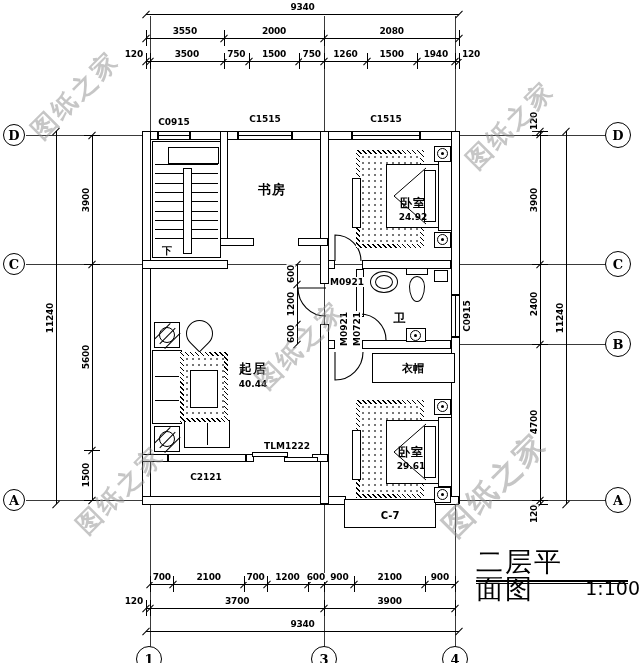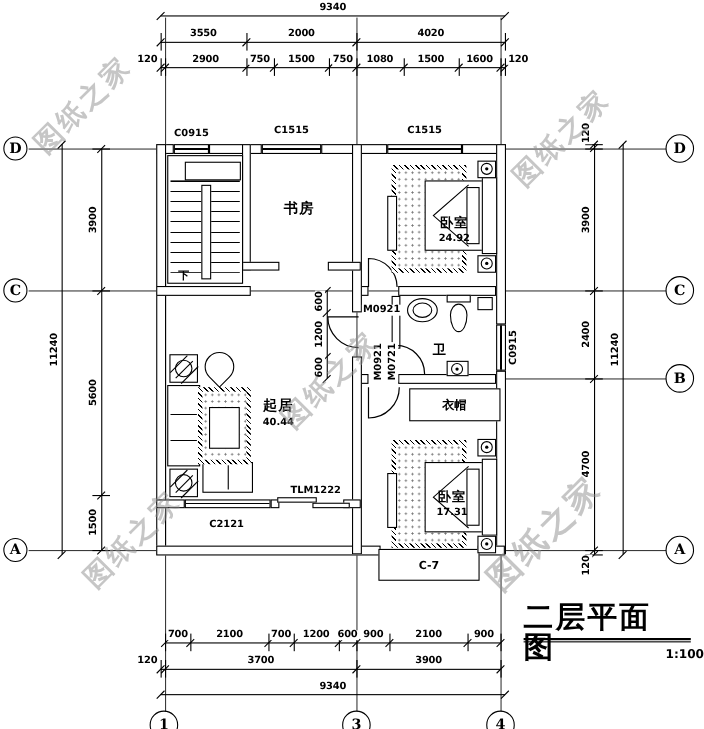--- a/index.html
+++ b/index.html
@@ -45,22 +45,22 @@
   .lamp::after{content:"";position:absolute;left:3px;top:3px;width:3px;height:3px;background:#000;border-radius:50%;}
   .planter{position:absolute;width:26px;height:26px;border:1.3px solid #000;box-sizing:border-box;background:#fff;}
   .planter::before{content:"";position:absolute;left:4px;top:4px;right:4px;bottom:4px;border:1px solid #000;border-radius:50%;}
   .planter::after{content:"";position:absolute;left:12px;top:2px;width:1px;height:22px;background:#000;
                   box-shadow:-7px 0 0 #000,7px 0 0 #000;transform:rotate(45deg);}
   .treads{position:absolute;background:repeating-linear-gradient(to bottom,#000 0 1px,transparent 1px 9.3px);}
   .sofa-cushions{position:absolute;inset:2px;background:
       repeating-linear-gradient(to bottom,transparent 0 23px,#000 23px 24px);}
   svg{position:absolute;overflow:visible;}
   .title-block{position:absolute;display:flex;align-items:flex-end;gap:7px;}
-  .title-text{font-size:27px;font-weight:bold;letter-spacing:2px;line-height:1;}
-  .title-scale{font-size:11px;font-weight:bold;line-height:1.4;}
+  .title-text{font-size:27px;font-weight:normal;letter-spacing:2px;line-height:1;}
+  .title-scale{font-size:19px;font-weight:normal;line-height:1.4;}
   .title-underline{position:absolute;left:0;top:32px;width:152px;height:4px;
                    border-top:2.5px solid #000;border-bottom:1px solid #000;box-sizing:border-box;}
 </style>
 </head>
 <body>
 
 <div id="stage">
 
   <div class="axline" style="left:26px;top:135px;width:580px;height:1px"></div>
   <div class="axline" style="left:26px;top:264px;width:580px;height:1px"></div>
@@ -81,21 +81,21 @@
       <div class="dim-tick" style="left: 141px; top: -0.5px;"></div>
       <div class="dim-ext" style="left: 146px; top: -8px; width: 1px; height: 16px;"></div>
       <div class="dim-tick" style="left: 218.747px; top: -0.5px;"></div>
       <div class="dim-ext" style="left: 223.747px; top: -8px; width: 1px; height: 16px;"></div>
       <div class="dim-tick" style="left: 319.283px; top: -0.5px;"></div>
       <div class="dim-ext" style="left: 324.283px; top: -8px; width: 1px; height: 16px;"></div>
       <div class="dim-tick" style="left: 454px; top: -0.5px;"></div>
       <div class="dim-ext" style="left: 459px; top: -8px; width: 1px; height: 16px;"></div>
       <div class="dim-label" style="top: -11px; left: 184.874px; transform: translateX(-50%);">3550</div>
       <div class="dim-label" style="top: -11px; left: 274.015px; transform: translateX(-50%);">2000</div>
-      <div class="dim-label" style="top: -11px; left: 391.641px; transform: translateX(-50%);">4020</div>
+      <div class="dim-label" style="top: -11px; left: 391.641px; transform: translateX(-50%);">2080</div>
     </div>
   <div class="dim-chain" style="top:61px">
       <div class="dim-line" style="left: 146px; top: 0px; width: 313px; height: 1px;"></div>
       <div class="dim-tick" style="left: 141px; top: -0.5px;"></div>
       <div class="dim-ext" style="left: 146px; top: -8px; width: 1px; height: 16px;"></div>
       <div class="dim-tick" style="left: 145.021px; top: -0.5px;"></div>
       <div class="dim-ext" style="left: 150.021px; top: -8px; width: 1px; height: 16px;"></div>
       <div class="dim-tick" style="left: 218.747px; top: -0.5px;"></div>
       <div class="dim-ext" style="left: 223.747px; top: -8px; width: 1px; height: 16px;"></div>
       <div class="dim-tick" style="left: 243.881px; top: -0.5px;"></div>
@@ -106,27 +106,27 @@
       <div class="dim-ext" style="left: 324.283px; top: -8px; width: 1px; height: 16px;"></div>
       <div class="dim-tick" style="left: 361.507px; top: -0.5px;"></div>
       <div class="dim-ext" style="left: 366.507px; top: -8px; width: 1px; height: 16px;"></div>
       <div class="dim-tick" style="left: 411.775px; top: -0.5px;"></div>
       <div class="dim-ext" style="left: 416.775px; top: -8px; width: 1px; height: 16px;"></div>
       <div class="dim-tick" style="left: 449.979px; top: -0.5px;"></div>
       <div class="dim-ext" style="left: 454.979px; top: -8px; width: 1px; height: 16px;"></div>
       <div class="dim-tick" style="left: 454px; top: -0.5px;"></div>
       <div class="dim-ext" style="left: 459px; top: -8px; width: 1px; height: 16px;"></div>
       <div class="dim-label" style="top: -11px; left: 144px; transform: translateX(-100%);">120</div>
-      <div class="dim-label" style="top: -11px; left: 186.884px; transform: translateX(-50%);">2900</div>
+      <div class="dim-label" style="top: -11px; left: 186.884px; transform: translateX(-50%);">3500</div>
       <div class="dim-label" style="top: -11px; left: 236.314px; transform: translateX(-50%);">750</div>
       <div class="dim-label" style="top: -11px; left: 274.015px; transform: translateX(-50%);">1500</div>
       <div class="dim-label" style="top: -11px; left: 311.716px; transform: translateX(-50%);">750</div>
-      <div class="dim-label" style="top: -11px; left: 345.395px; transform: translateX(-50%);">1080</div>
+      <div class="dim-label" style="top: -11px; left: 345.395px; transform: translateX(-50%);">1260</div>
       <div class="dim-label" style="top: -11px; left: 391.641px; transform: translateX(-50%);">1500</div>
-      <div class="dim-label" style="top: -11px; left: 435.877px; transform: translateX(-50%);">1600</div>
+      <div class="dim-label" style="top: -11px; left: 435.877px; transform: translateX(-50%);">1940</div>
       <div class="dim-label" style="top: -11px; left: 461px;">120</div>
     </div>
   <div class="dim-chain" style="top:584px">
       <div class="dim-line" style="left: 150px; top: 0px; width: 305px; height: 1px;"></div>
       <div class="dim-tick" style="left: 145px; top: -0.5px;"></div>
       <div class="dim-ext" style="left: 150px; top: -8px; width: 1px; height: 16px;"></div>
       <div class="dim-tick" style="left: 168.462px; top: -0.5px;"></div>
       <div class="dim-ext" style="left: 173.462px; top: -8px; width: 1px; height: 16px;"></div>
       <div class="dim-tick" style="left: 238.846px; top: -0.5px;"></div>
       <div class="dim-ext" style="left: 243.846px; top: -8px; width: 1px; height: 16px;"></div>
@@ -353,21 +353,21 @@
   <div class="lbl" style="left:390px;top:515px;font-size:10px">C-7</div>
 
   <div class="lbl room" style="left:272px;top:190px">书房</div>
   <div class="lbl room" style="left:413px;top:203px;font-size:12px">卧室</div>
   <div class="lbl area" style="left:413px;top:217px">24.92</div>
   <div class="lbl room" style="left:400px;top:318px;font-size:12px">卫</div>
   <div class="lbl small-cn" style="left:413px;top:368px">衣帽</div>
   <div class="lbl room" style="left:253px;top:369px">起居</div>
   <div class="lbl area" style="left:253px;top:384px">40.44</div>
   <div class="lbl room" style="left:411px;top:452px;font-size:12px">卧室</div>
-  <div class="lbl area" style="left:411px;top:466px">17.31</div>
+  <div class="lbl area" style="left:411px;top:466px">29.61</div>
   <div class="lbl" style="left:167px;top:251px;font-size:10px">下</div>
 
   <div class="axis-circle" style="left:3px;top:124px;width:22px;height:22px">D</div>
   <div class="axis-circle" style="left:3px;top:253px;width:22px;height:22px">C</div>
   <div class="axis-circle" style="left:3px;top:489px;width:22px;height:22px">A</div>
   <div class="axis-circle" style="left:605px;top:122px;width:26px;height:26px">D</div>
   <div class="axis-circle" style="left:605px;top:251px;width:26px;height:26px">C</div>
   <div class="axis-circle" style="left:605px;top:331px;width:26px;height:26px">B</div>
   <div class="axis-circle" style="left:605px;top:487px;width:26px;height:26px">A</div>
   <div class="axis-circle" style="left:136px;top:646px;width:26px;height:26px">1</div>

